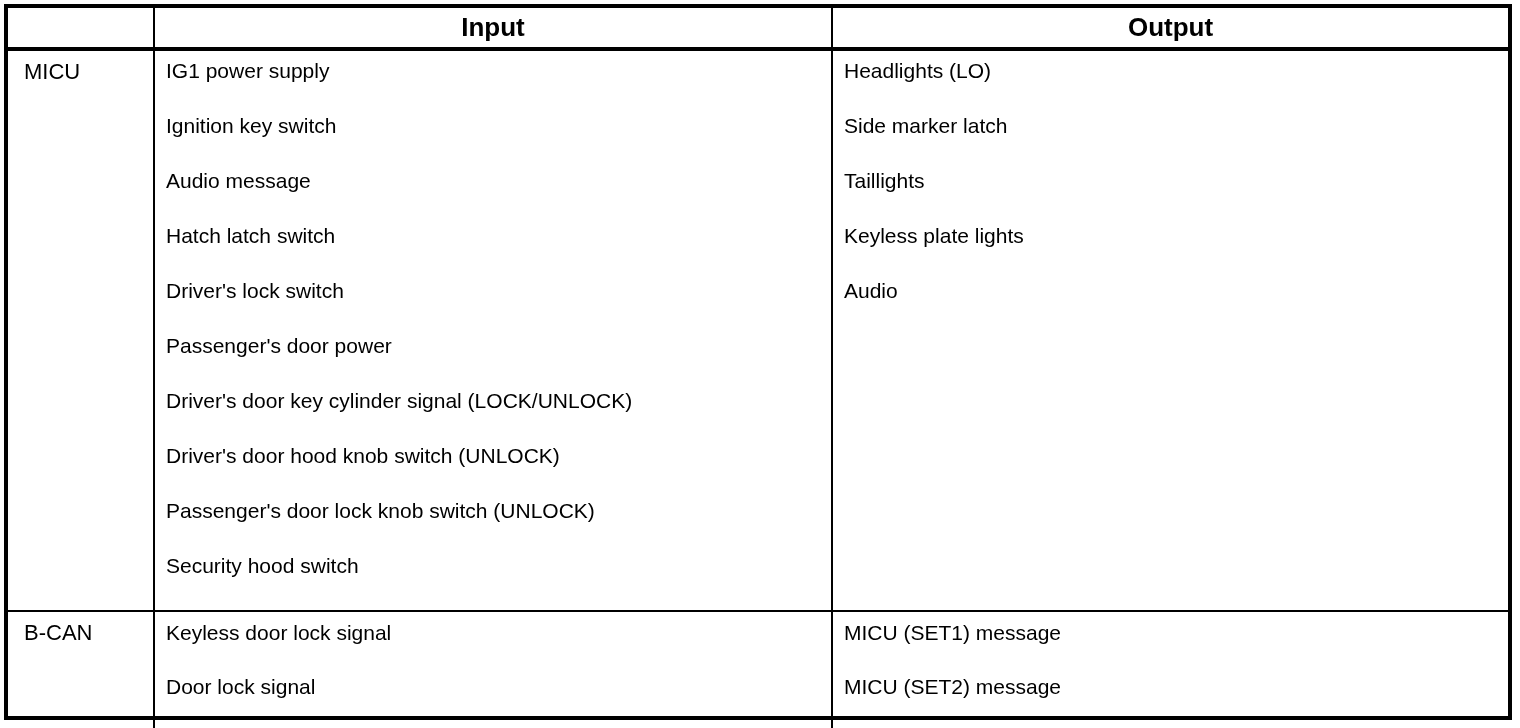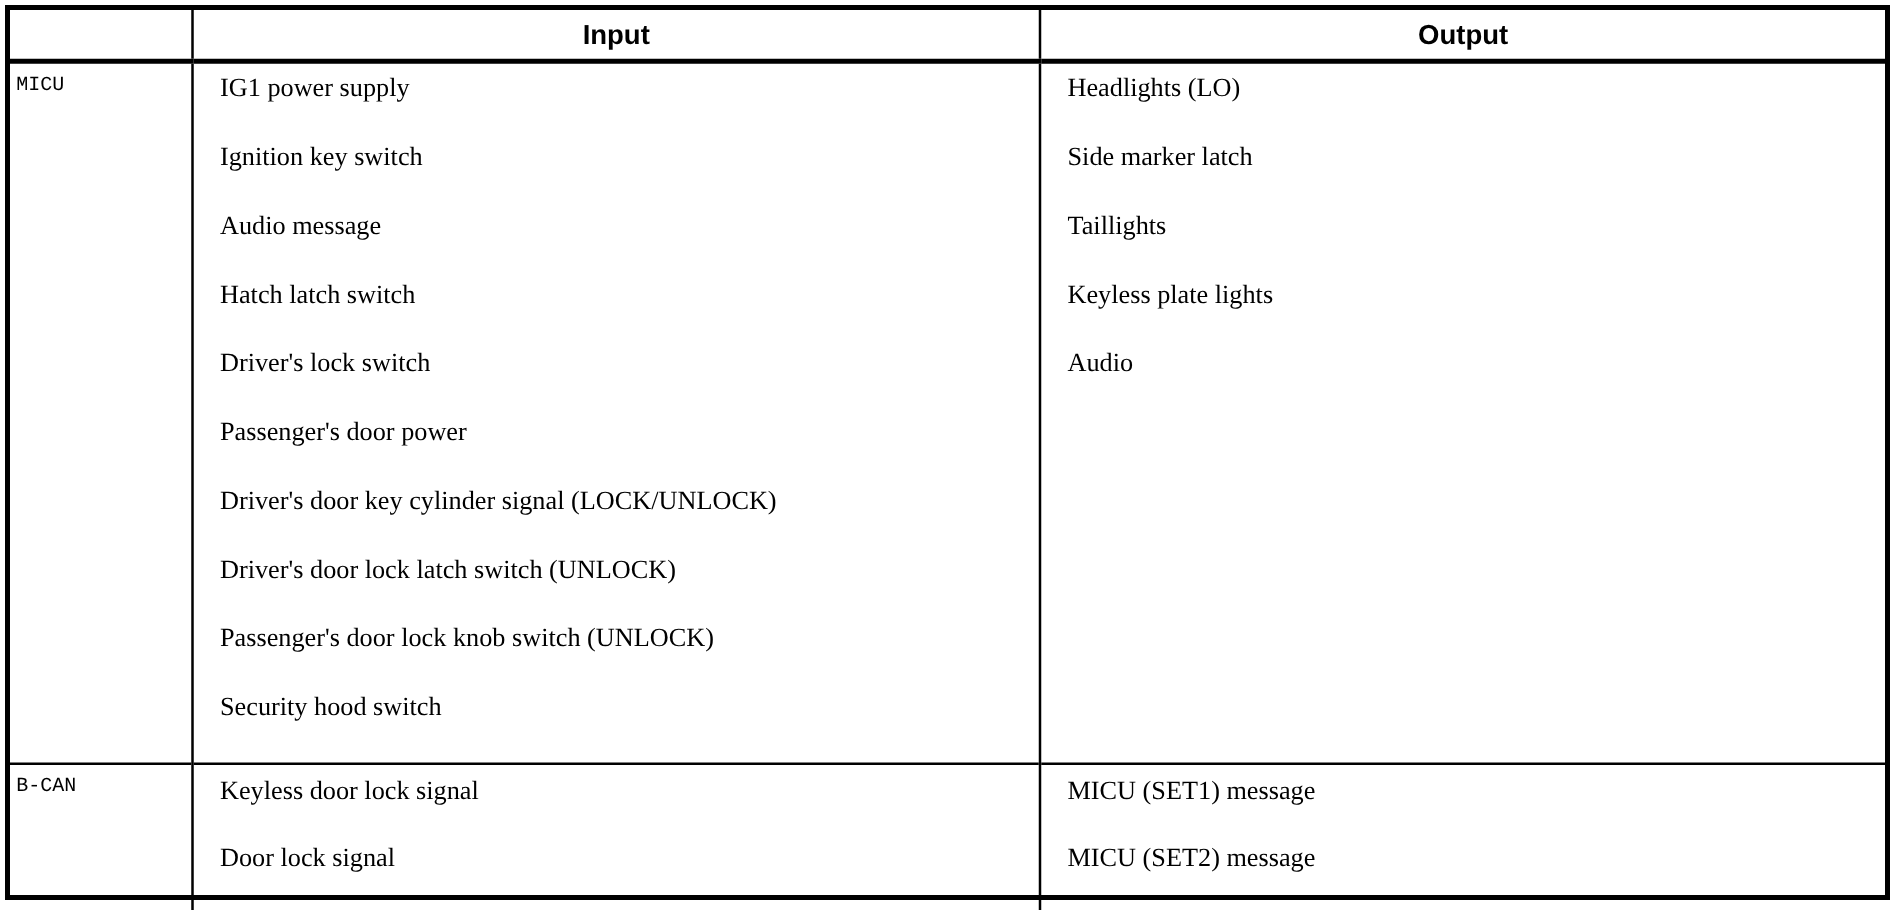--- a/index.html
+++ b/index.html
@@ -37,54 +37,52 @@
   col.col-system { width: 146px; }
   col.col-input  { width: 678px; }
   col.col-output { width: 676px; }
 
   thead th {
     border-bottom: 4px solid #000000;
     border-right: 2px solid #000000;
     padding: 0;
     height: 39px;
     font-weight: bold;
-    font-size: 22px;
+    font-size: 26px;
     text-align: center;
     vertical-align: middle;
   }
   thead th.th-system { border-right: 2px solid #000000; }
   thead th.th-output { border-right: none; }
 
   tbody td {
     border-right: 2px solid #000000;
     padding: 0;
     vertical-align: top;
     text-align: left;
   }
   tbody td.cell-output { border-right: none; }
 
   tr.row-bcan > td {
     border-top: 2px solid #000000;
   }
 
   .cell-system .sys-label {
     display: block;
-    padding-left: 5px;
+    padding-left: 16px;
     padding-top: 9px;
-    font-size: 16px;
+    font-size: 22px;
     line-height: 1.05;
     white-space: nowrap;
-    font-family: Liberation Mono, monospace;
   }
 
   .item-list {
     list-style: none;
     margin: 0;
-    padding: 9px 0 0 12px;
-    font-family: Liberation Serif, serif;
+    padding: 9px 0 0 2px;
   }
   .item-list li {
     padding-left: 9px;
     height: 55px;
     line-height: 1.0;
     font-size: 21px;
     white-space: nowrap;
   }
 
   .row-micu .cell-input .item-list li,
@@ -118,21 +116,21 @@
         </td>
         <td class="cell-input">
           <ul class="item-list">
             <li>IG1 power supply</li>
             <li>Ignition key switch</li>
             <li>Audio message</li>
             <li>Hatch latch switch</li>
             <li>Driver's lock switch</li>
             <li>Passenger's door power</li>
             <li>Driver's door key cylinder signal (LOCK/UNLOCK)</li>
-            <li>Driver's door lock latch switch (UNLOCK)</li>
+            <li>Driver's door hood knob switch (UNLOCK)</li>
             <li>Passenger's door lock knob switch (UNLOCK)</li>
             <li>Security hood switch</li>
           </ul>
         </td>
         <td class="cell-output">
           <ul class="item-list">
             <li>Headlights (LO)</li>
             <li>Side marker latch</li>
             <li>Taillights</li>
             <li>Keyless plate lights</li>

